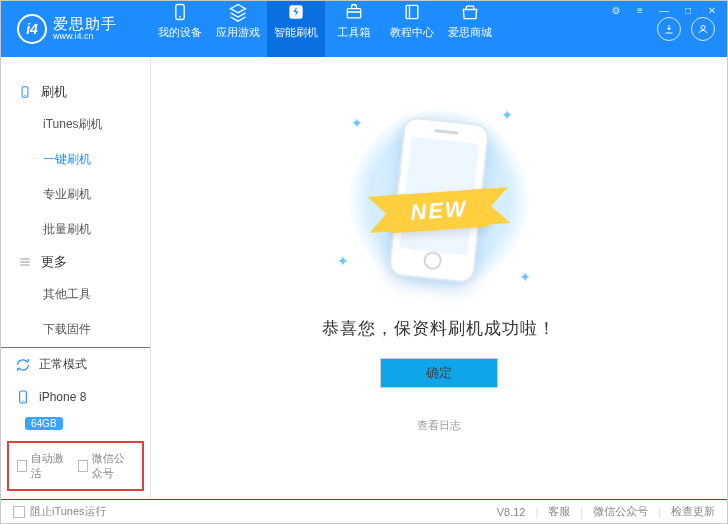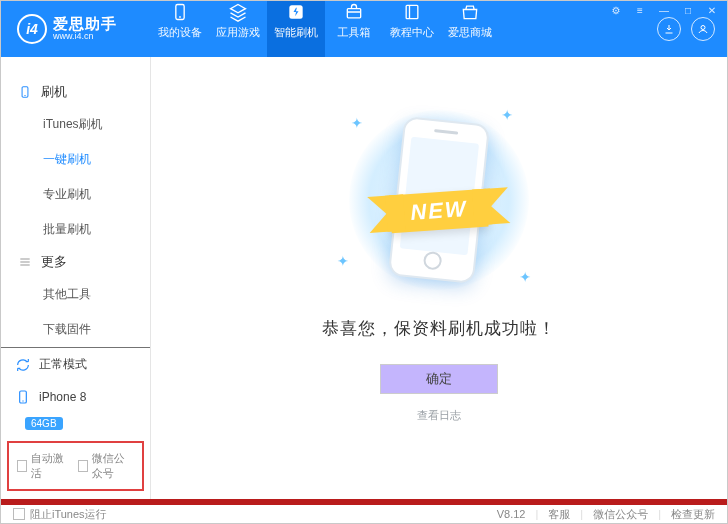--- a/index.html
+++ b/index.html
@@ -3,21 +3,21 @@
 <meta charset="utf-8">
 <style>
   * { margin: 0; padding: 0; box-sizing: border-box; font-family: "Microsoft YaHei", Arial, sans-serif; }
   body { width: 728px; height: 524px; background: #fff; overflow: hidden; border: 1px solid #c9c9c9; }
 
   
   .header { height: 56px; background: #1e8bff; display: flex; align-items: stretch; color: #fff; position: relative; }
   .logo-block { display: flex; align-items: center; padding: 0 12px 0 16px; width: 150px; }
   .logo-circle { width: 30px; height: 30px; border: 2px solid #fff; border-radius: 50%; display:flex; align-items:center; justify-content:center; font-size:14px; font-weight:bold; font-style: italic; margin-right: 6px; }
   .logo-text { line-height: 1.1; }
-  .logo-title { font-size: 15px; font-weight: bold; letter-spacing:1px; }
+  .logo-title { font-size: 15px; font-weight: normal; letter-spacing:1px; }
   .logo-sub { font-size: 9px; opacity: .95; }
   .nav { display: flex; flex: 1; }
   .nav-item { width: 58px; display:flex; flex-direction:column; align-items:center; justify-content:flex-start; font-size:11px; cursor:pointer; }
   .nav-item.active { background: #0a6fe0; }
   .nav-icon { width: 22px; height: 22px; display:flex; align-items:center; justify-content:center; }
   .nav-icon svg { width: 20px; height: 20px; stroke:#fff; fill:none; stroke-width:1.6; }
   .nav-label { margin-top: 2px; opacity:.95; }
   .header-right { display:flex; align-items:center; gap:10px; padding-right:12px; }
   .hr-icon { width:24px; height:24px; border:1.5px solid rgba(255,255,255,.8); border-radius:50%; display:flex; align-items:center; justify-content:center; cursor:pointer; }
   .hr-icon svg { width:12px; height:12px; stroke:#fff; fill:none; stroke-width:2; }
@@ -53,25 +53,25 @@
   .phone::after{content:"";position:absolute;left:50%;bottom:8px;transform:translateX(-50%);width:14px;height:14px;border:2px solid #d0d7de;border-radius:50%;}
   .phone-screen{position:absolute;top:18px;bottom:26px;left:7px;right:7px;background:#eef7ff;border-radius:3px;}
   .ribbon { position:absolute; left:50%; top:56%; transform:translate(-50%,-50%) rotate(-4deg); background:#ffcf3f; color:#fff; font-weight:900; font-size:22px; letter-spacing:2px; padding:6px 20px; box-shadow:0 4px 8px rgba(0,0,0,.12); font-style:italic;}
   .ribbon::before,.ribbon::after{content:"";position:absolute;top:0;border:18px solid #ffcf3f;}
   .ribbon::before{left:-22px;border-left-color:transparent;}
   .ribbon::after{right:-22px;border-right-color:transparent;}
   .sparkle{position:absolute;color:#6cc5ff;font-size:14px;}
   .s1{top:10px;left:22px}.s2{top:2px;right:36px}.s3{bottom:26px;left:8px}.s4{bottom:10px;right:18px}
 
   .msg { margin-top:22px; font-size:17px; color:#333; letter-spacing:1px; }
-  .ok-btn { margin-top:24px; width:118px; height:30px; border:1px solid #ccc; background:#c4b5fd; font-size:13px; color:#444; cursor:pointer; }
-  .log-link { margin-top:14px; font-size:11px; color:#9aa0a6; cursor:pointer; }
-
-  
-  .status { height:24px; border-top:6px solid #b91c1c; display:flex; align-items:center; font-size:11px; color:#888; padding:0 12px; justify-content:space-between;}
+  .ok-btn { margin-top:18px; width:118px; height:30px; border:1px solid #ccc; background:#0ea5e9; font-size:13px; color:#444; cursor:pointer; }
+  .log-link { margin-top:30px; font-size:11px; color:#9aa0a6; cursor:pointer; }
+
+  
+  .status { height:24px; border-top:1px solid #b91c1c; display:flex; align-items:center; font-size:11px; color:#888; padding:0 12px; justify-content:space-between;}
   .status-left { display:flex; align-items:center; }
   .status-left .cb-box{margin-right:5px;}
   .status-right { display:flex; align-items:center; gap:10px;}
   .sep{color:#ddd;}
 </style>
 </head>
 <body>
 
 <div class="header">
   <div class="win-controls">

